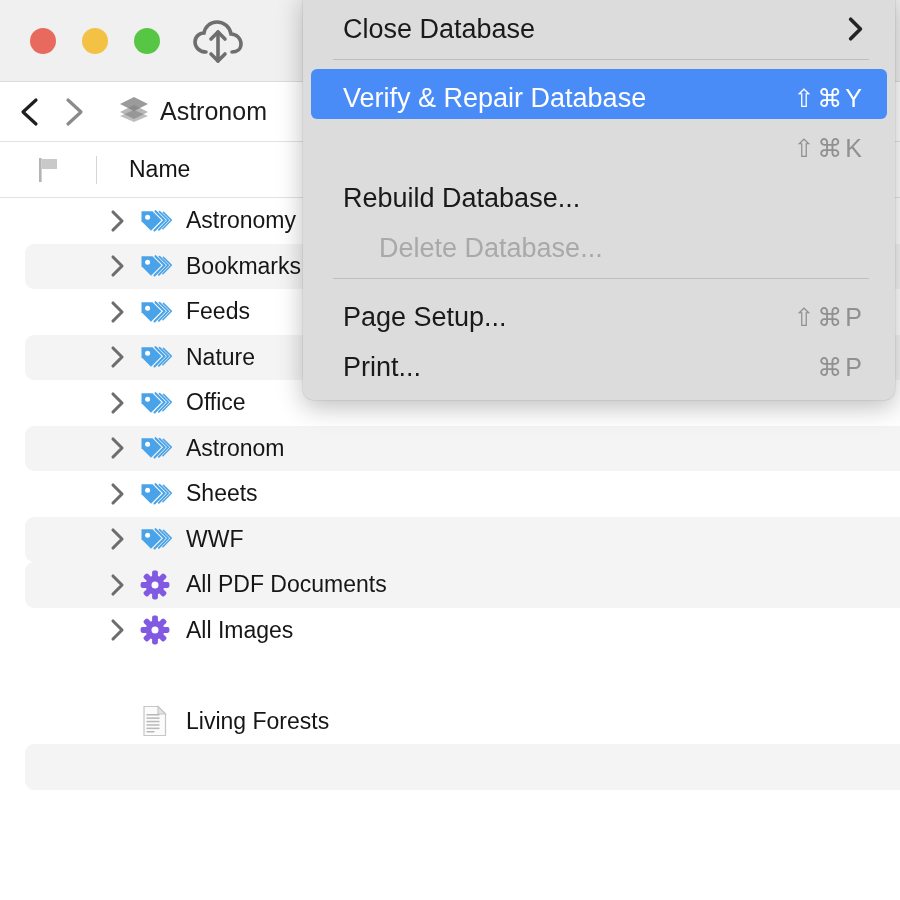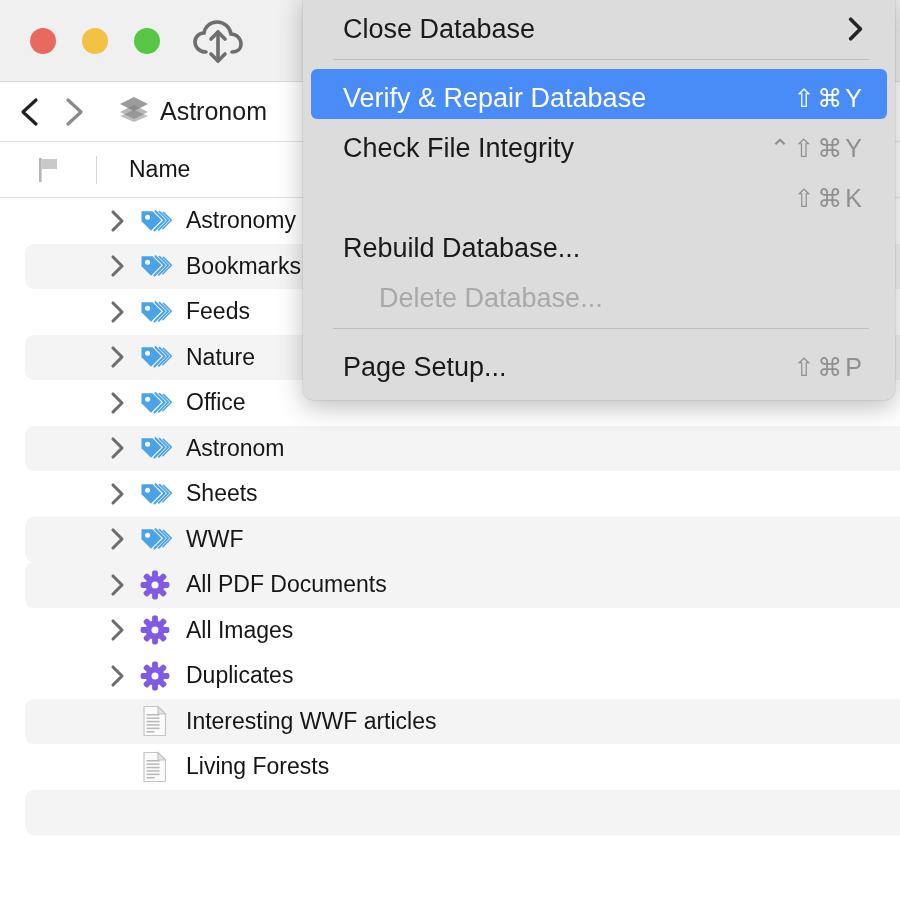--- a/index.html
+++ b/index.html
@@ -359,78 +359,37 @@
               <rect x="12.1" y="0.6" width="5.8" height="7.4" rx="1.8" fill="#8159e3" transform="rotate(315 15 15)"></rect>
               <circle cx="15" cy="15" r="9.4" fill="#8159e3"></circle>
               <circle cx="15" cy="15" r="3.5" fill="#ffffff"></circle>
             </svg>
           </div>
           <div class="row-label">All Images</div>
         </div>
       </div>
       <div class="row plain">
         <div class="stripe"></div>
-        <div class="row-inner">
-          <div class="disclosure">
-            <svg width="18" height="24" viewBox="0 0 18 24">
-              <polyline points="5,3 14,12 5,21" fill="none" stroke="#6d6d6d" stroke-width="3.1" stroke-linecap="round" stroke-linejoin="round"></polyline>
-            </svg>
-          </div>
-          <div class="row-icon">
-            <svg width="30" height="30" viewBox="0 0 30 30">
-              <rect x="12.1" y="0.6" width="5.8" height="7.4" rx="1.8" fill="#8159e3" transform="rotate(0 15 15)"></rect>
-              <rect x="12.1" y="0.6" width="5.8" height="7.4" rx="1.8" fill="#8159e3" transform="rotate(45 15 15)"></rect>
-              <rect x="12.1" y="0.6" width="5.8" height="7.4" rx="1.8" fill="#8159e3" transform="rotate(90 15 15)"></rect>
-              <rect x="12.1" y="0.6" width="5.8" height="7.4" rx="1.8" fill="#8159e3" transform="rotate(135 15 15)"></rect>
-              <rect x="12.1" y="0.6" width="5.8" height="7.4" rx="1.8" fill="#8159e3" transform="rotate(180 15 15)"></rect>
-              <rect x="12.1" y="0.6" width="5.8" height="7.4" rx="1.8" fill="#8159e3" transform="rotate(225 15 15)"></rect>
-              <rect x="12.1" y="0.6" width="5.8" height="7.4" rx="1.8" fill="#8159e3" transform="rotate(270 15 15)"></rect>
-              <rect x="12.1" y="0.6" width="5.8" height="7.4" rx="1.8" fill="#8159e3" transform="rotate(315 15 15)"></rect>
-              <circle cx="15" cy="15" r="9.4" fill="#8159e3"></circle>
-              <circle cx="15" cy="15" r="3.5" fill="#ffffff"></circle>
-            </svg>
-          </div>
-          <div class="row-label">Duplicates</div>
-        </div>
-      </div>
-      <div class="row">
+      </div>
+      <div class="row plain">
         <div class="stripe"></div>
         <div class="row-inner">
           <div class="disclosure empty"></div>
           <div class="row-icon">
             <svg width="28" height="32" viewBox="0 0 28 32">
               <path d="M3 1.5 H17 L24.5 9 V30.5 H3 Z" fill="#fbfbfb" stroke="#c6c6c6" stroke-width="1.2"></path>
               <path d="M17 1.5 V9 H24.5 Z" fill="#e3e3e3" stroke="#c6c6c6" stroke-width="1.2"></path>
               <rect x="5.5" y="9" width="13" height="1.5" fill="#b8b8b8"></rect>
               <rect x="5.5" y="12.4" width="13" height="1.5" fill="#b8b8b8"></rect>
               <rect x="5.5" y="15.8" width="13" height="1.5" fill="#b8b8b8"></rect>
               <rect x="5.5" y="19.2" width="13" height="1.5" fill="#b8b8b8"></rect>
               <rect x="5.5" y="22.6" width="13" height="1.5" fill="#b8b8b8"></rect>
               <rect x="5.5" y="26" width="8" height="1.5" fill="#b8b8b8"></rect>
             </svg>
           </div>
-          <div class="row-label">Interesting WWF articles</div>
-        </div>
-      </div>
-      <div class="row plain">
-        <div class="stripe"></div>
-        <div class="row-inner">
-          <div class="disclosure empty"></div>
-          <div class="row-icon">
-            <svg width="28" height="32" viewBox="0 0 28 32">
-              <path d="M3 1.5 H17 L24.5 9 V30.5 H3 Z" fill="#fbfbfb" stroke="#c6c6c6" stroke-width="1.2"></path>
-              <path d="M17 1.5 V9 H24.5 Z" fill="#e3e3e3" stroke="#c6c6c6" stroke-width="1.2"></path>
-              <rect x="5.5" y="9" width="13" height="1.5" fill="#b8b8b8"></rect>
-              <rect x="5.5" y="12.4" width="13" height="1.5" fill="#b8b8b8"></rect>
-              <rect x="5.5" y="15.8" width="13" height="1.5" fill="#b8b8b8"></rect>
-              <rect x="5.5" y="19.2" width="13" height="1.5" fill="#b8b8b8"></rect>
-              <rect x="5.5" y="22.6" width="13" height="1.5" fill="#b8b8b8"></rect>
-              <rect x="5.5" y="26" width="8" height="1.5" fill="#b8b8b8"></rect>
-            </svg>
-          </div>
           <div class="row-label">Living Forests</div>
         </div>
       </div>
       <div class="row blank">
         <div class="stripe"></div>
       </div>
     </div>
 
   <div class="menu" id="menu-root">
       <div class="mi">
@@ -440,32 +399,32 @@
             <polyline points="5,3 14,12 5,21" fill="none" stroke="#242424" stroke-width="3.4" stroke-linecap="round" stroke-linejoin="round"></polyline>
           </svg>
         </span>
       </div>
       <div class="sep"></div>
       <div class="mi selected">
         <span class="mi-label">Verify &amp; Repair Database</span>
         <span class="mi-shortcut">⇧⌘Y</span>
       </div>
       <div class="mi">
-        <span class="mi-label">Check File Integrity</span>
-        <span class="mi-shortcut">⌃⇧⌘Y</span>
-      </div>
-      <div class="mi">
         <span class="mi-shortcut">⇧⌘K</span>
       </div>
       <div class="mi">
         <span class="mi-label">Rebuild Database...</span>
       </div>
       <div class="mi disabled">
         <span class="mi-label">Delete Database...</span>
       </div>
       <div class="sep"></div>
       <div class="mi">
         <span class="mi-label">Page Setup...</span>
         <span class="mi-shortcut">⇧⌘P</span>
       </div>
+      <div class="mi">
+        <span class="mi-label">Print...</span>
+        <span class="mi-shortcut">⌘P</span>
+      </div>
     </div>
 
 </div>
 
 </body></html>

